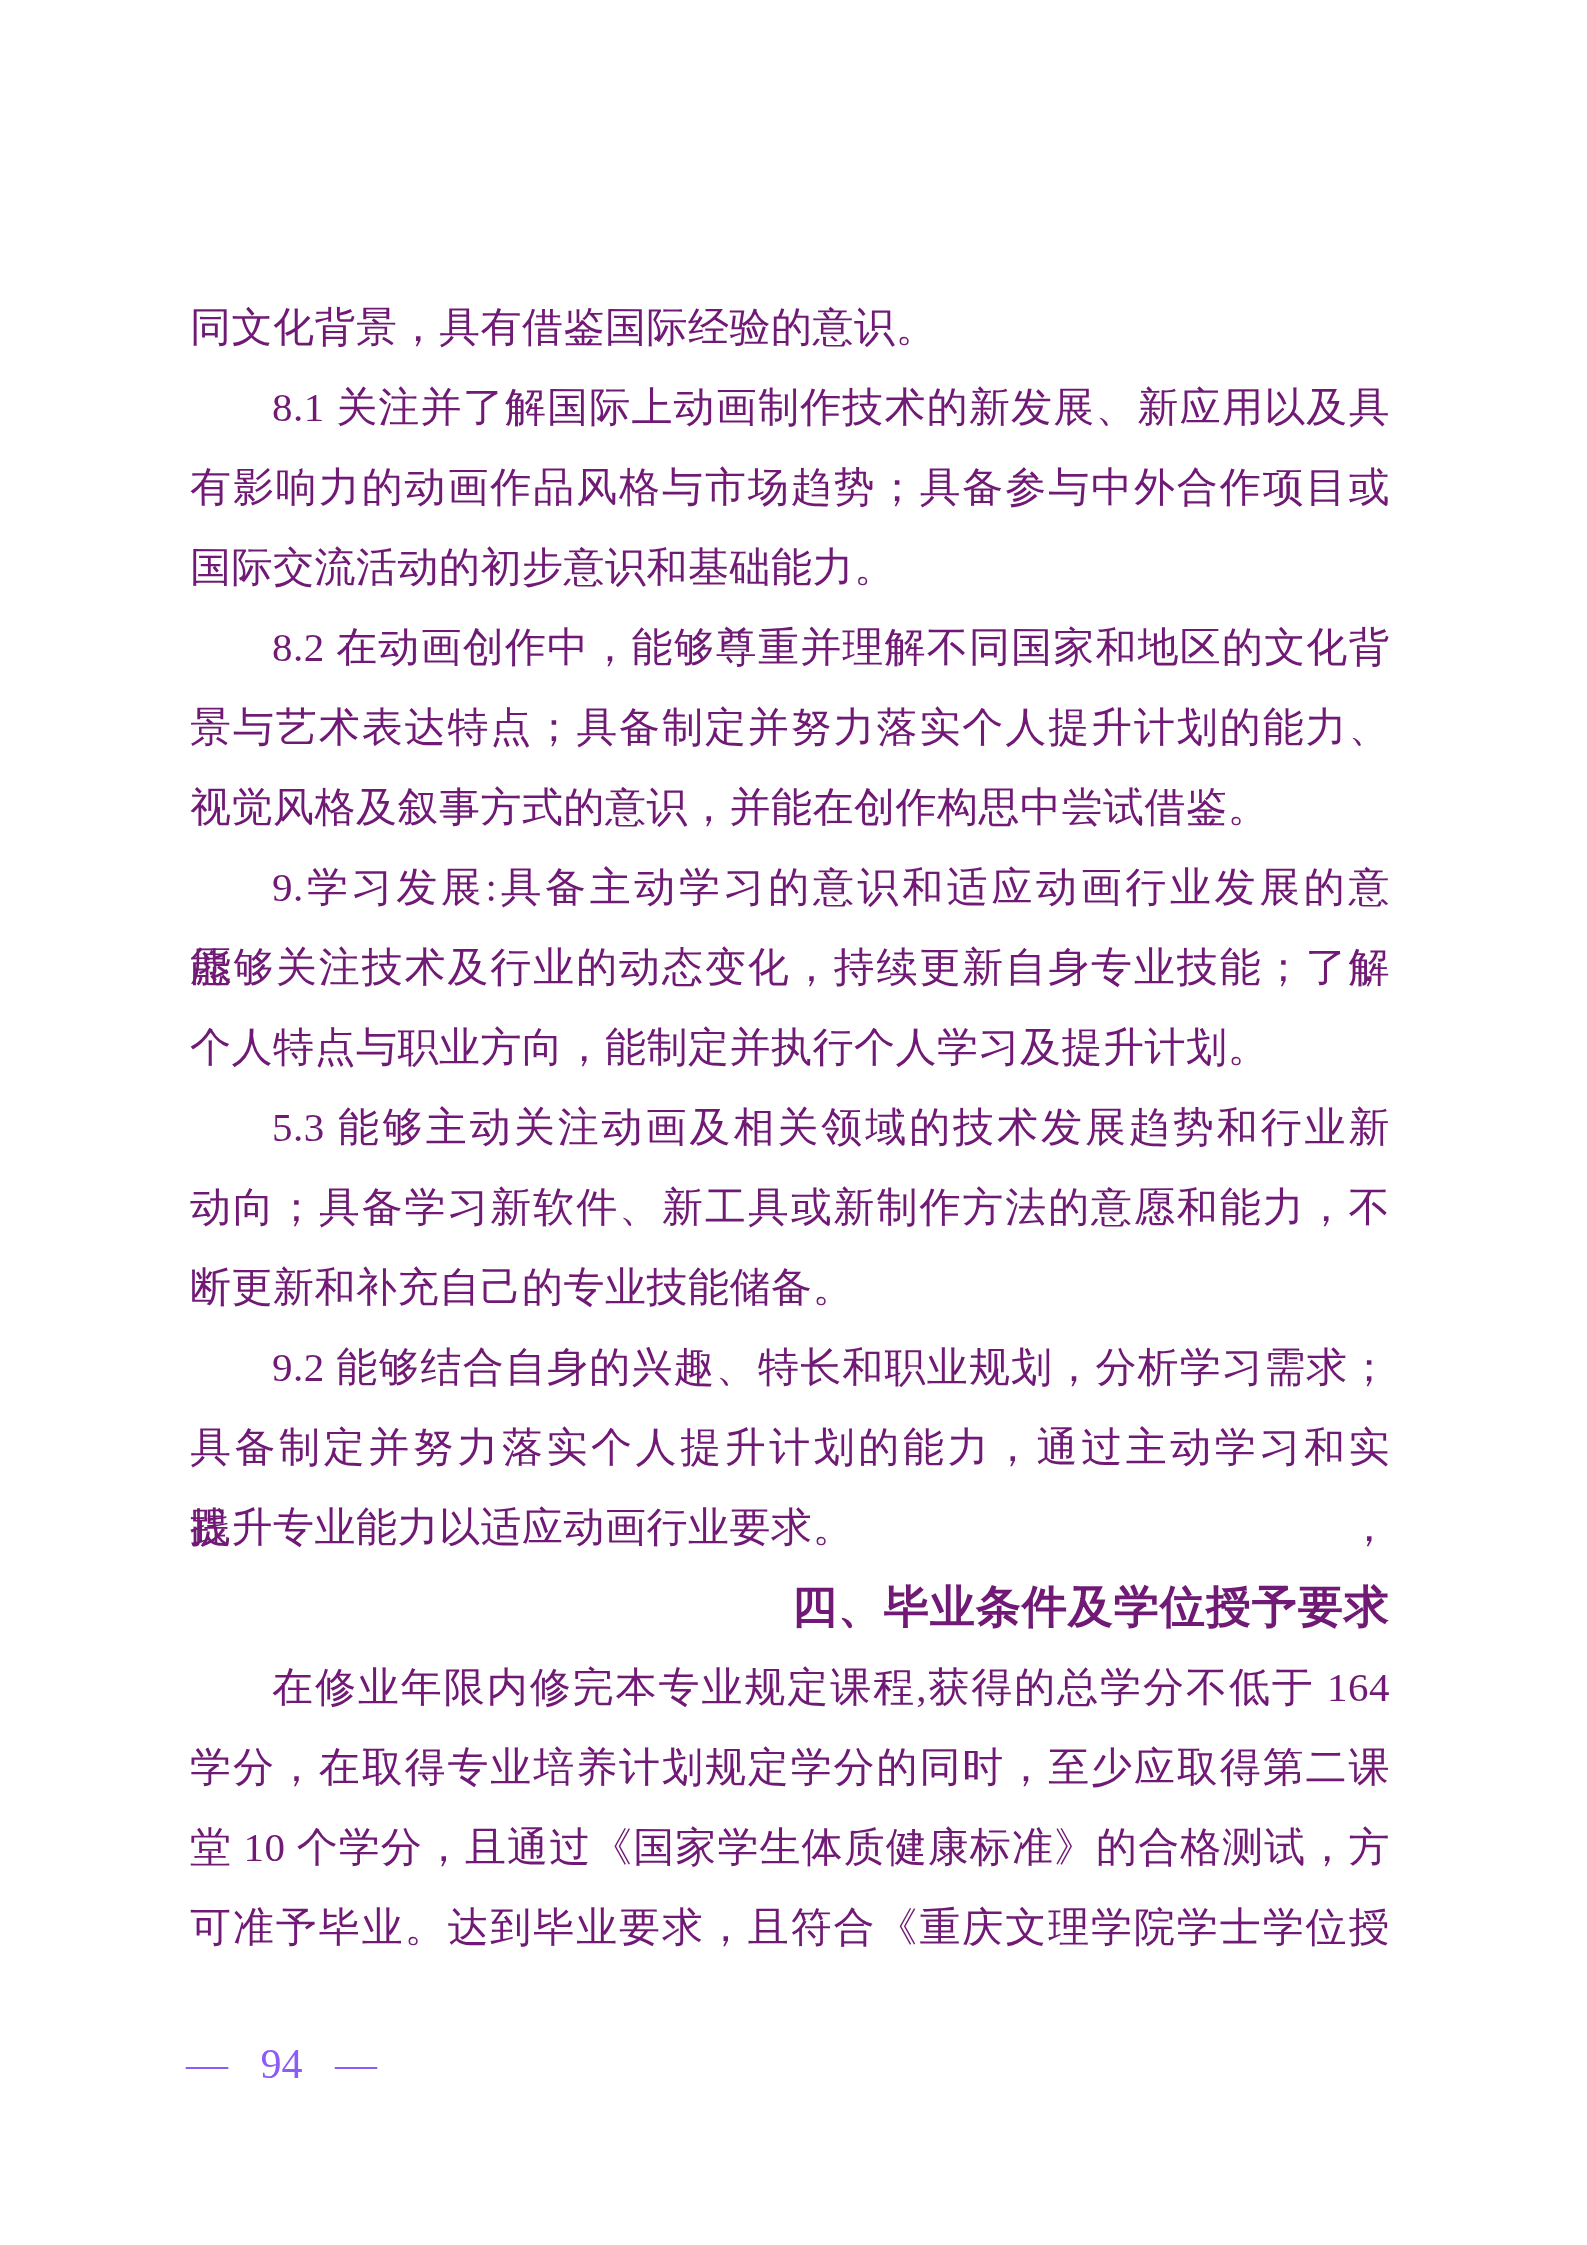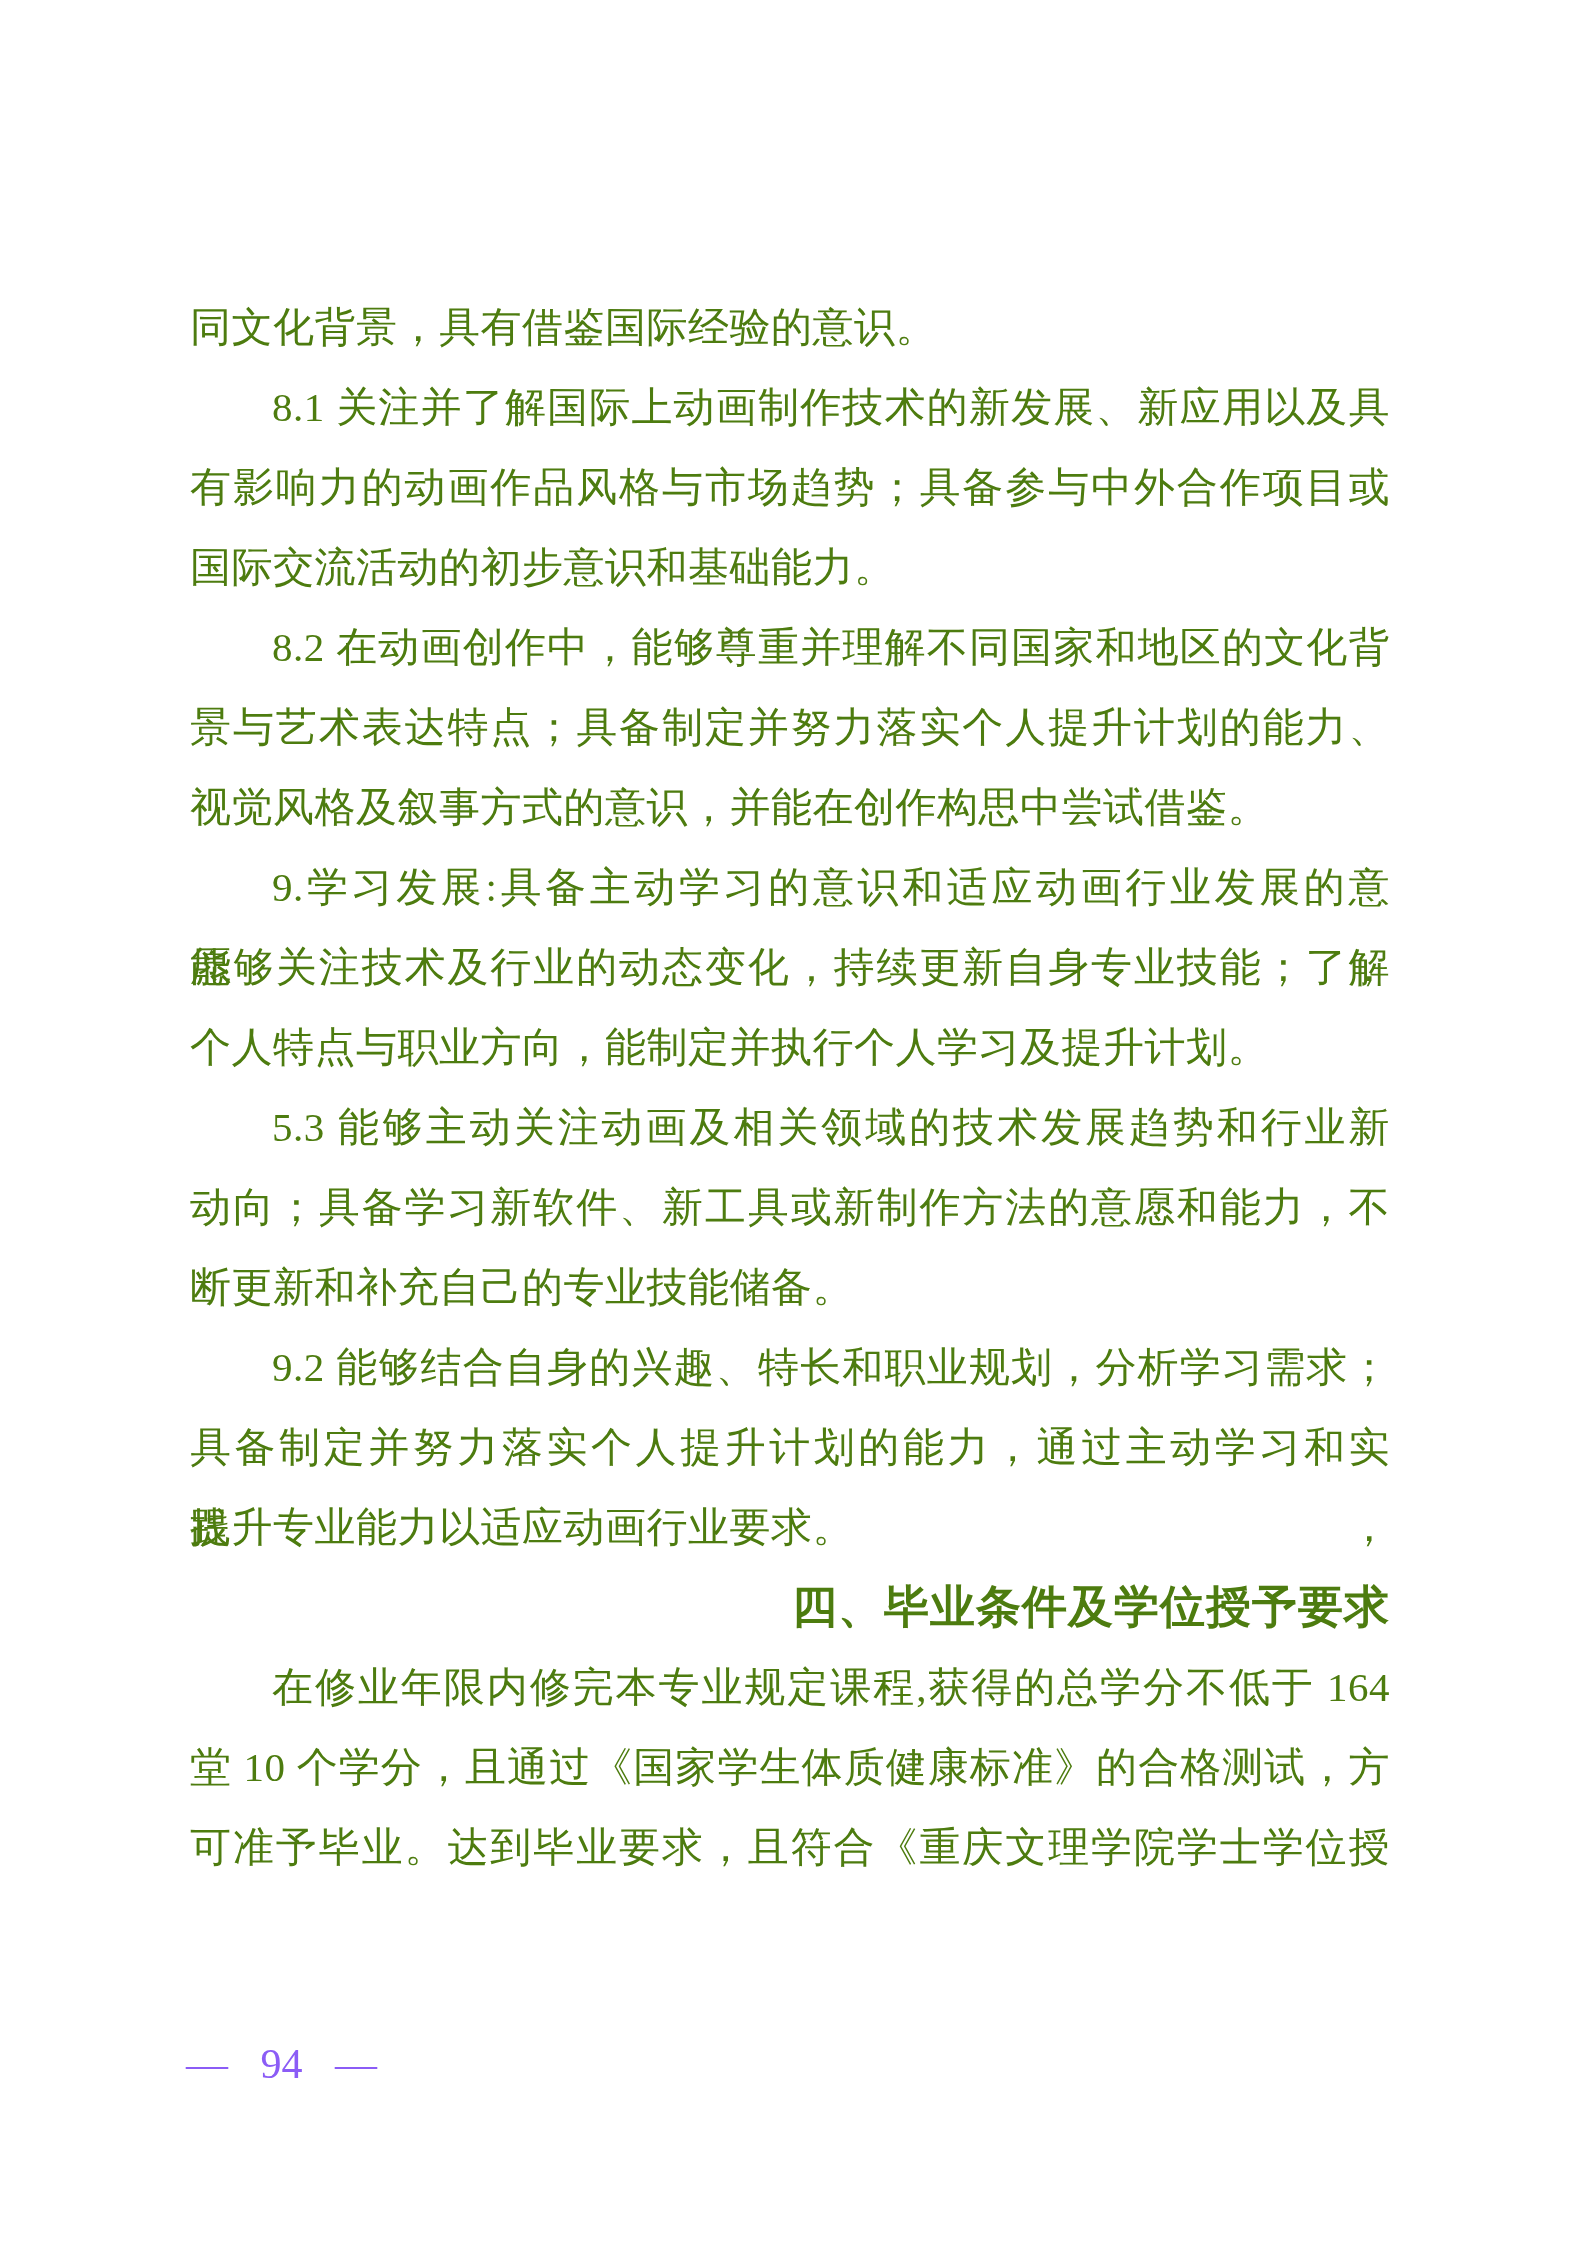--- a/index.html
+++ b/index.html
@@ -20,21 +20,21 @@
     position: absolute;
     left: 190px;
     top: 287px;
     width: 1200px;
   }
   .line {
     font-family: "Liberation Serif", "DejaVu Serif", serif;
     font-size: 41px;
     height: 80px;
     line-height: 80px;
-    color: #4d7c0f;
+    color: #701a75;
     letter-spacing: 0.5px;
   }
   .justify {
     text-align: justify;
     text-align-last: justify;
     text-justify: inter-character;
   }
   .final {
     text-align: left;
   }
@@ -76,18 +76,19 @@
     <div class="line justify">能够关注技术及行业的动态变化，持续更新自身专业技能；了解</div>
     <div class="line final">个人特点与职业方向，能制定并执行个人学习及提升计划。</div>
     <div class="line indent justify">5.3 能够主动关注动画及相关领域的技术发展趋势和行业新</div>
     <div class="line justify">动向；具备学习新软件、新工具或新制作方法的意愿和能力，不</div>
     <div class="line final">断更新和补充自己的专业技能储备。</div>
     <div class="line indent justify">9.2 能够结合自身的兴趣、特长和职业规划，分析学习需求；</div>
     <div class="line justify">具备制定并努力落实个人提升计划的能力，通过主动学习和实践，</div>
     <div class="line final">提升专业能力以适应动画行业要求。</div>
     <div class="line heading">四、毕业条件及学位授予要求</div>
     <div class="line indent justify">在修业年限内修完本专业规定课程,获得的总学分不低于 164</div>
+    <div class="line justify">学分，在取得专业培养计划规定学分的同时，至少应取得第二课</div>
     <div class="line justify">堂 10 个学分，且通过《国家学生体质健康标准》的合格测试，方</div>
     <div class="line justify">可准予毕业。达到毕业要求，且符合《重庆文理学院学士学位授</div>
   </div>
 
   <div class="footer">— 94 —</div>
 </div>
 
 </body></html>

